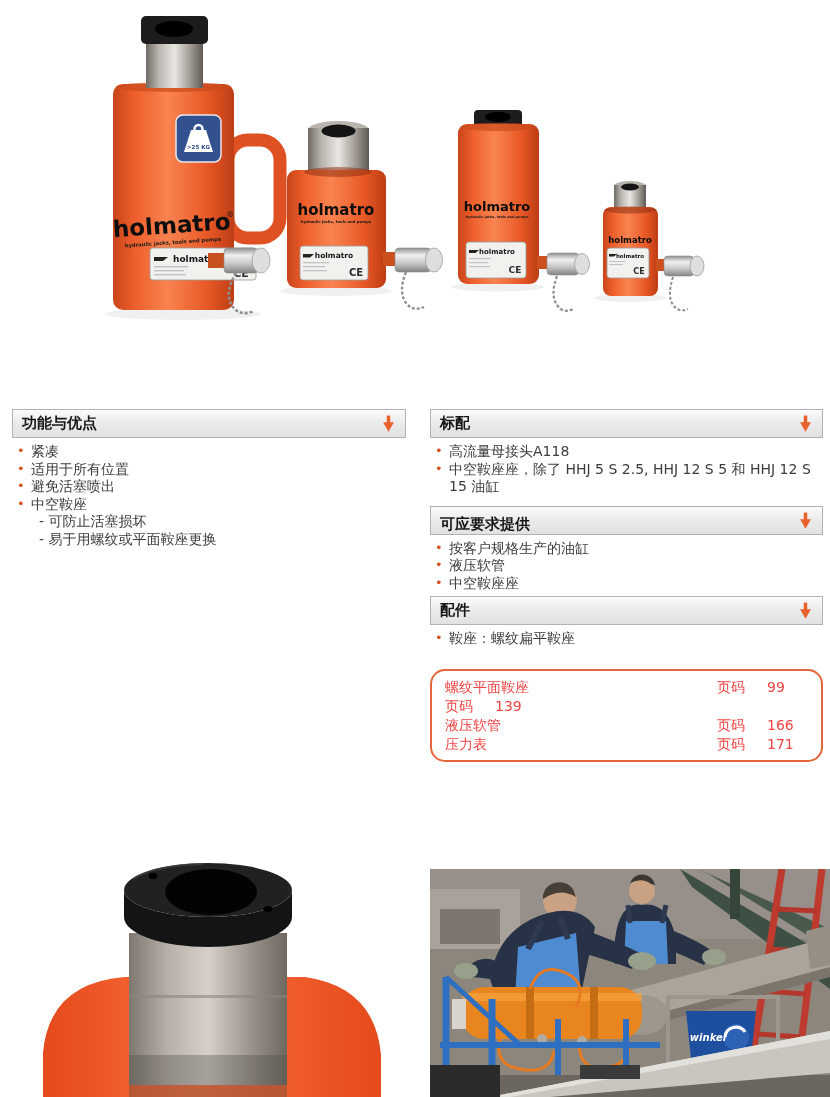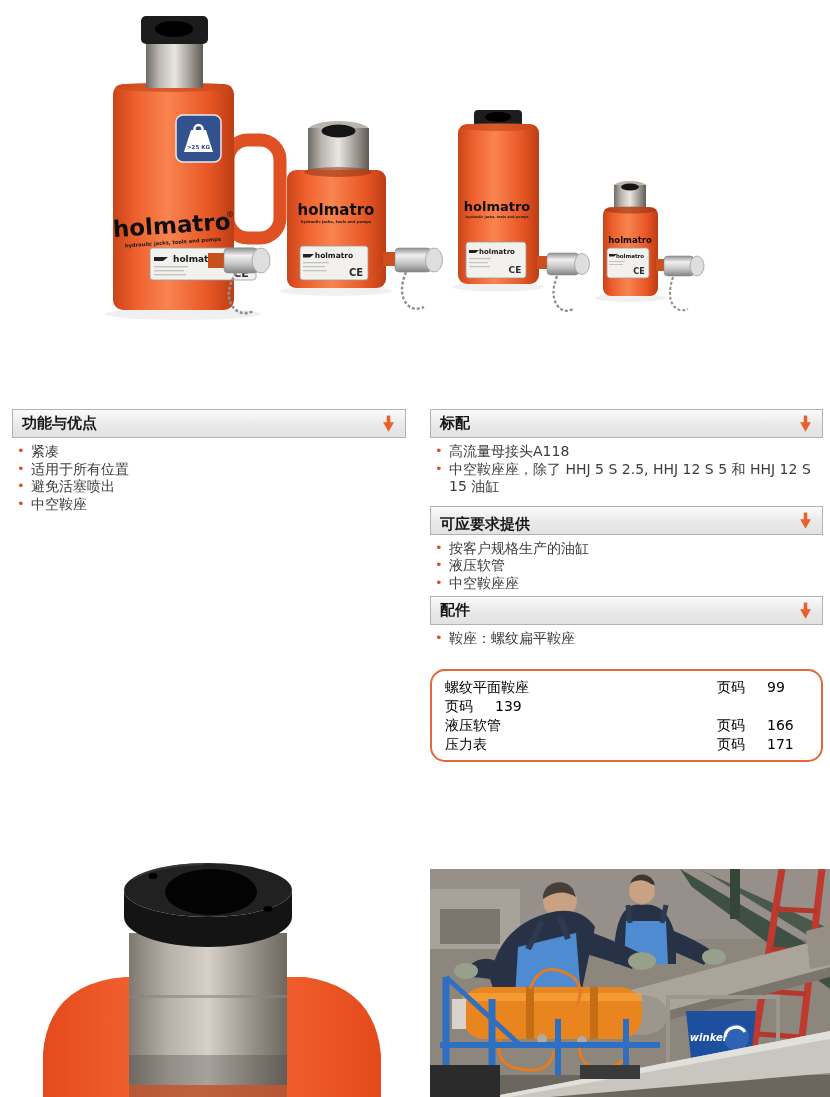--- a/index.html
+++ b/index.html
@@ -14,21 +14,21 @@
   .section-bar .title{font-weight:bold;font-size:15px;color:#161616;padding-left:9px;}
   .down-arrow{position:absolute;right:9px;top:4px;width:15px;height:19px;}
   
   ul.bullets{list-style:none;margin:5px 0 0 0;padding:0;font-size:14px;line-height:17.5px;color:#3c3c3c;}
   ul.bullets li{position:relative;padding-left:19px;}
   ul.bullets li .dot{position:absolute;left:5px;top:-1px;color:#d9531e;font-size:13px;}
   ul.bullets li.sub{padding-left:27px;}
   .mt10{margin-top:10px;align-items:flex-end;} .mt4{margin-top:4px;}
   
   .ref-box{margin-top:21px;border:2px solid #e4663a;border-radius:15px;
-      padding:7px 13px 6px 13px;color:#000000;font-size:14px;line-height:19px;}
+      padding:7px 13px 6px 13px;color:#ef4444;font-size:14px;line-height:19px;}
   .ref-row{display:flex;}
   .ref-item{width:272px;}
   .ref-label{width:50px;}
   .ref-page{flex:1;text-align:left;}
   
   .products{position:absolute;left:0;top:0;width:830px;height:350px;}
   .photo-left{position:absolute;left:25px;top:845px;width:390px;height:252px;}
   .photo-right{position:absolute;left:430px;top:869px;width:400px;height:228px;}
   svg{display:block;}
   .svgtext{font-family:"DejaVu Sans","Liberation Sans",sans-serif;}
@@ -180,20 +180,22 @@
       <svg class="down-arrow" viewBox="0 0 18 22">
         <path d="M9 1.5 V11" stroke="#e8612c" stroke-width="4.2" fill="none"></path>
         <path d="M2.5 9.5 L15.5 9.5 L9 21 Z" fill="#e8612c"></path>
       </svg>
     </div>
     <ul class="bullets">
         <li class=""><span class="dot">•</span><span class="btxt">紧凑</span></li>
         <li class=""><span class="dot">•</span><span class="btxt">适用于所有位置</span></li>
         <li class=""><span class="dot">•</span><span class="btxt">避免活塞喷出</span></li>
         <li class=""><span class="dot">•</span><span class="btxt">中空鞍座</span></li>
+        <li class="sub"><span class="btxt">- 可防止活塞损坏</span></li>
+        <li class="sub"><span class="btxt">- 易于用螺纹或平面鞍座更换</span></li>
       </ul>
   </div>
 
   <div class="col-right">
     <div class="section-bar">
       <span class="title">标配</span>
       <svg class="down-arrow" viewBox="0 0 18 22">
         <path d="M9 1.5 V11" stroke="#e8612c" stroke-width="4.2" fill="none"></path>
         <path d="M2.5 9.5 L15.5 9.5 L9 21 Z" fill="#e8612c"></path>
       </svg>

